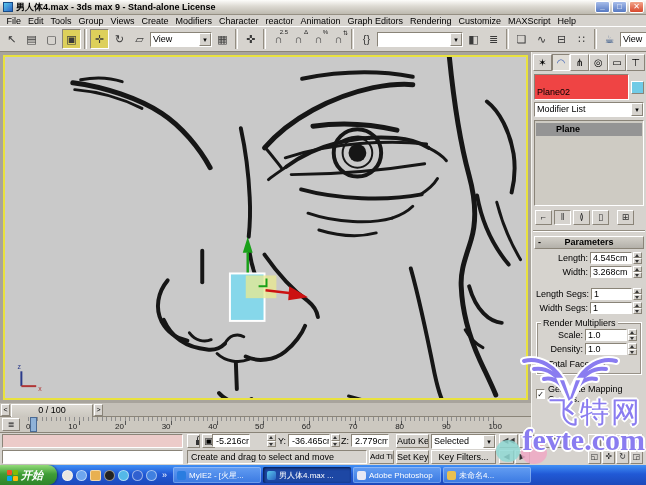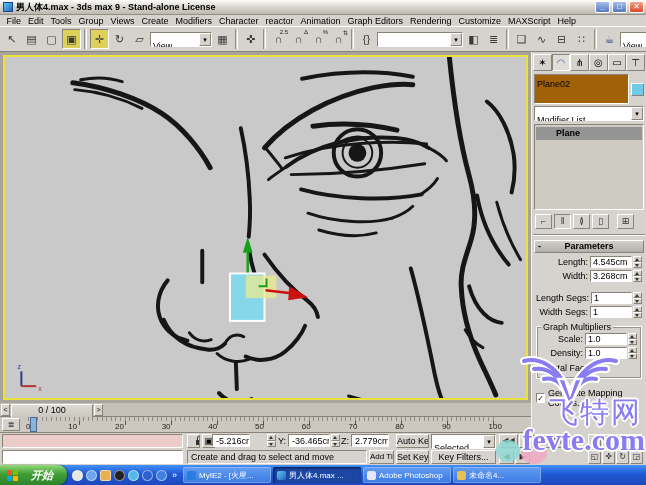--- a/index.html
+++ b/index.html
@@ -22,37 +22,37 @@
 .menu-item{padding:0 3.5px;white-space:nowrap}
 
 
 .toolbar{position:absolute;left:0;top:26px;right:0;height:26px;display:flex;align-items:center;gap:1px;padding:0 2px;
  background:#d6d3ce;border-top:1px solid #fff;border-bottom:1px solid #8a8478}
 .tbtn{width:19px;height:20px;display:flex;align-items:center;justify-content:center;font-size:11px;color:#3a3a3a;position:relative;flex:none}
 .tbtn.on{background:#ddd05b;border:1px solid #8a8478;border-right-color:#fff;border-bottom-color:#fff}
 .tbtn .sup{position:absolute;top:0;right:0;font-size:6px;color:#222}
 .tsep{width:3px;height:20px;border-left:1px solid #948e82;border-right:1px solid #fff;margin:0 2px;flex:none}
 .dd{height:15px;background:#fff;border:1px solid;border-color:#8a8478 #fff #fff #8a8478;display:flex;align-items:stretch;flex:none}
-.dd .val{flex:1;padding:7px 2px;line-height:13px;overflow:hidden;white-space:nowrap}
+.dd .val{flex:1;padding:0 2px;line-height:13px;overflow:hidden;white-space:nowrap}
 .dd .arr{width:12px;background:#d6d3ce;border:1px solid;border-color:#fff #8a8478 #8a8478 #fff;font-size:7px;line-height:12px;text-align:center}
 .teapot{color:#3a5a8a}
 
 
 .viewport{position:absolute;left:0;top:52px;width:531px;height:351px;background:#a8a49c;padding:3px}
 .vp-inner{width:100%;height:100%;border:2px solid #e9e23e;background:#c9c9c9;position:relative;overflow:hidden}
 .vp-inner svg{position:absolute;left:0;top:0}
 
 
 .cpanel{position:absolute;left:531px;top:52px;width:115px;height:381px;background:#d6d3ce;border-left:1px solid #f4f3ef;padding:2px 1px}
 .cp-tabs{display:flex;height:17px;margin:0 0 3px}
 .cp-tab{flex:1;text-align:center;font-size:10px;line-height:15px;background:#d6d3ce;border:1px solid;border-color:#fff #8a8478 #8a8478 #fff}
 .cp-tab.active{border-color:#8a8478 #fff #fff #8a8478;background:#e0ddd6}
 .cp-tab .blue{color:#2a52b0}
 .cp-name{display:flex;gap:2px;align-items:center;margin:2px 1px}
-.cp-name-field{flex:1;height:30px;background:#a16207;border:1px solid;border-color:#8a8478 #fff #fff #8a8478;padding:4px 2px;line-height:11px}
+.cp-name-field{flex:1;height:17px;background:#ef4444;border:1px solid;border-color:#8a8478 #fff #fff #8a8478;padding:12px 2px;line-height:11px}
 .cp-swatch{width:13px;height:13px;background:#70cbe6;border:1px solid;border-color:#fff #8a8478 #8a8478 #fff}
 .cp-dd{margin:2px 1px}
 .cp-stack{height:86px;background:#cecbc3;border:1px solid;border-color:#8a8478 #fff #fff #8a8478;margin:3px 1px 2px;padding-top:1px}
 .stack-row{height:13px;margin:1px 1px;background:#949494;padding-left:20px;line-height:13px;font-weight:bold}
 .cp-stackbar{display:flex;gap:2px;padding:2px 2px 3px;align-items:center}
 .sbtn{width:17px;height:15px;border:1px solid;border-color:#fff #8a8478 #8a8478 #fff;background:#d6d3ce;text-align:center;font-size:9px;line-height:13px;color:#333}
 .sbtn.pressed{border-color:#8a8478 #fff #fff #8a8478}
 .cp-divider{border-top:1px solid #948e82;border-bottom:1px solid #fff;margin:2px 0}
 .rollout-hdr{height:13px;margin:4px 1px 3px;background:linear-gradient(#d2cfc8,#b3b0a9);border:1px solid;border-color:#fff #8a8478 #8a8478 #fff;
  text-align:center;font-weight:bold;line-height:11px;position:relative}
@@ -94,21 +94,21 @@
 .pink{background:#eccbc9}
 .graybtn{position:absolute;background:#d6d3ce;border:1px solid;border-color:#fff #8a8478 #8a8478 #fff;text-align:center;line-height:12px;overflow:hidden;white-space:nowrap}
 .coordlbl{position:absolute;line-height:14px}
 .lockglyph{position:relative;width:100%;height:100%}
 .lockglyph::before{content:"";position:absolute;left:3px;top:1px;width:5px;height:4px;border:1px solid #333;border-bottom:none;border-radius:2px 2px 0 0}
 .lockglyph::after{content:"";position:absolute;left:2px;top:5px;width:7px;height:5px;background:#333}
 .navbtn{font-size:8px;color:#333}
 
 
 .taskbar{position:absolute;left:0;bottom:0;width:646px;height:20px;background:linear-gradient(#4190f5,#2159d6 45%,#1c49bb);display:flex;align-items:center}
-.start{height:20px;flex:none;display:flex;align-items:center;gap:13px;padding:0 14px 0 7px;border-radius:0 9px 9px 0;
+.start{height:20px;flex:none;display:flex;align-items:center;gap:3px;padding:0 14px 0 7px;border-radius:0 9px 9px 0;
  background:linear-gradient(#93db79,#3f9e37 45%,#2f8429);color:#fff;font-weight:bold;font-style:italic;font-size:11px;box-shadow:1px 0 2px rgba(0,0,0,.4)}
 .winflag{width:11px;height:11px;display:grid;grid-template-columns:5px 5px;grid-template-rows:5px 5px;gap:1px}
 .winflag i{border-radius:1px}
 .winflag i:nth-child(1){background:#f35325}.winflag i:nth-child(2){background:#81bc06}
 .winflag i:nth-child(3){background:#05a6f0}.winflag i:nth-child(4){background:#ffba08}
 .ql{display:flex;align-items:center;gap:3px;margin:0 5px;flex:none}
 .qlicon{width:11px;height:11px;border-radius:50%;border:1px solid rgba(255,255,255,.5)}
 .chev{color:#fff;font-size:9px;margin-left:2px}
 .task{width:88px;height:16px;margin:0 1px;flex:none;border-radius:2px;background:linear-gradient(#639df2,#3a79e2);color:#fff;
  display:flex;align-items:center;gap:3px;padding:0 4px;font-size:8px;white-space:nowrap;overflow:hidden;box-shadow:inset 0 0 0 1px rgba(255,255,255,.25)}
@@ -355,21 +355,21 @@
     <div class="prow">
       <span class="plabel">Width Segs:</span>
       <span class="pfield">1</span>
       <span class="spin">
           <i class="up"></i>
           <i class="dn"></i>
         </span>
     </div>
 
     <div class="fieldset">
-      <span class="fs-legend">Graph Multipliers</span>
+      <span class="fs-legend">Render Multipliers</span>
       <div class="prow">
         <span class="plabel">Scale:</span>
         <span class="pfield">1.0</span>
         <span class="spin">
             <i class="up"></i>
             <i class="dn"></i>
           </span>
       </div>
       <div class="prow">
         <span class="plabel">Density:</span>

